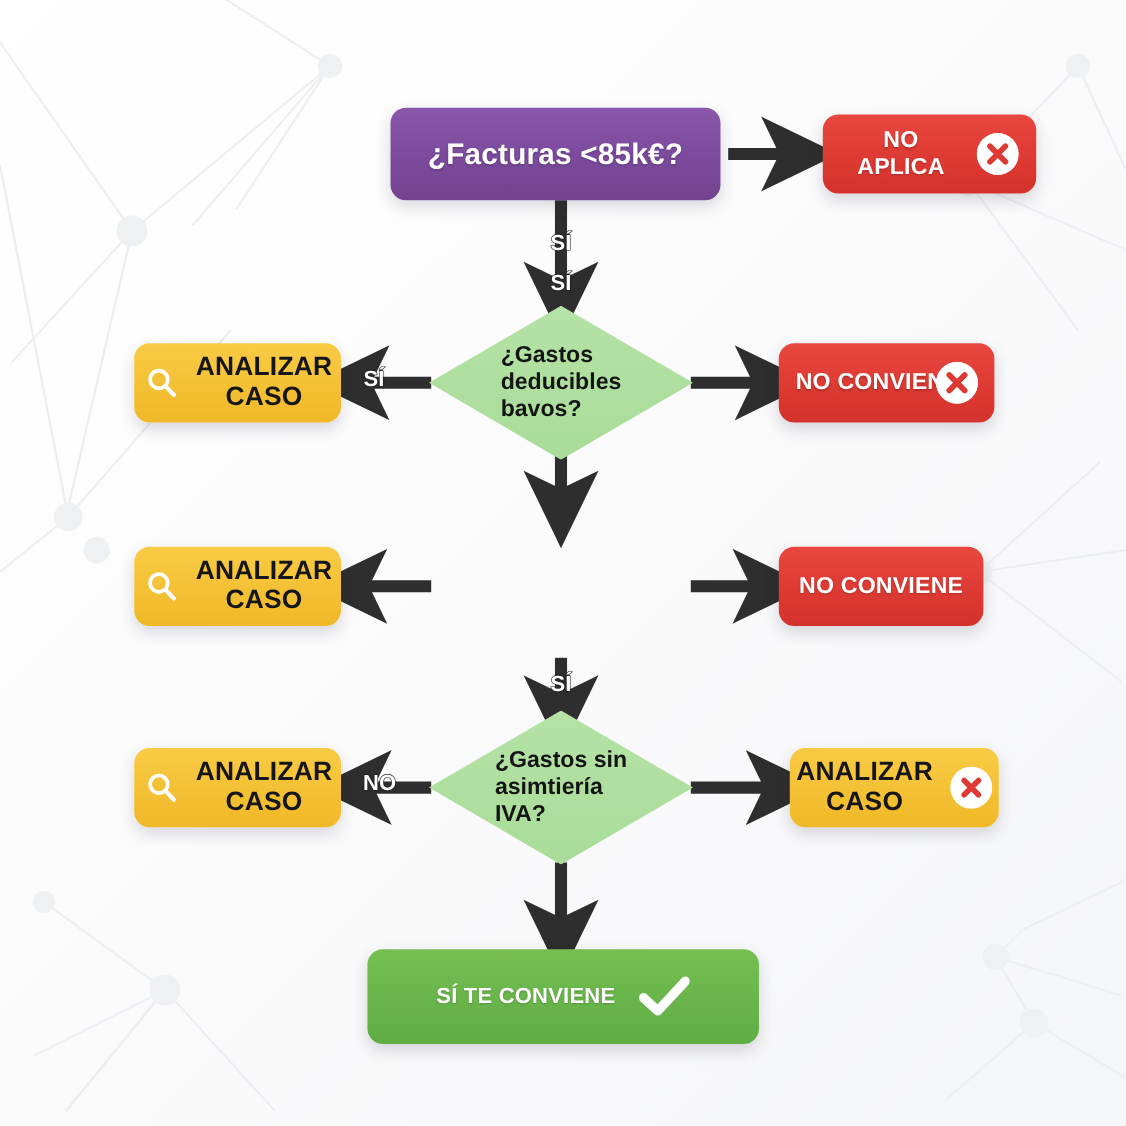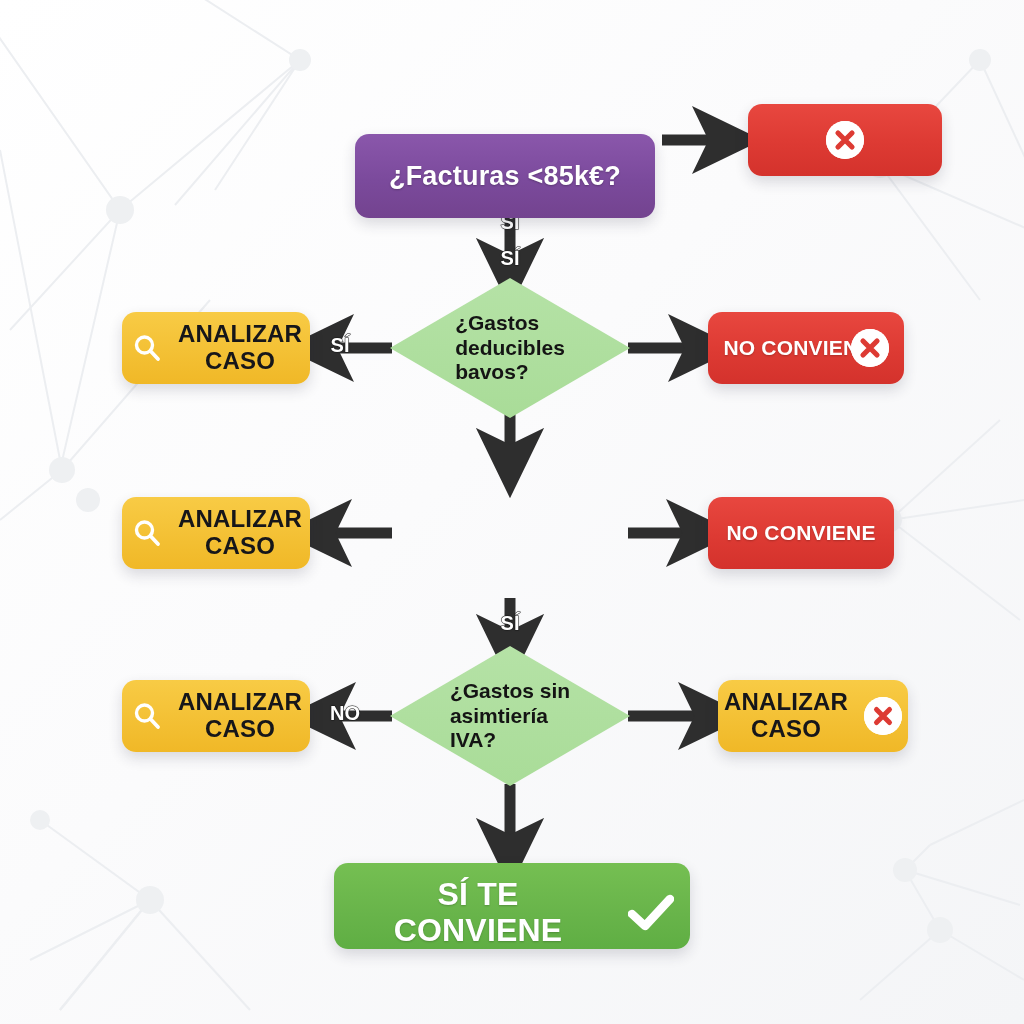--- a/index.html
+++ b/index.html
@@ -52,21 +52,20 @@
     white-space: pre-line;
     text-align: center;
     line-height: 1.12;
   }
 
   
   .start-node {
     background: linear-gradient(180deg, #8a57ab 0%, #7b4a9c 55%, #73438f 100%);
     font-size: 27px;
     text-shadow: 0 1px 2px rgba(0,0,0,0.25);
-    margin-top: 36px;
   }
 
   
   .red-node {
     background: linear-gradient(180deg, #e8473f 0%, #dd3a33 55%, #d4322c 100%);
     font-size: 21px;
     text-shadow: 0 1px 2px rgba(0,0,0,0.22);
   }
 
   
@@ -74,23 +73,22 @@
     background: linear-gradient(180deg, #f6c githubfallback 0%, #f2b929 100%);
     background: linear-gradient(180deg, #f8cb45 0%, #f0b827 100%);
     color: #16161a;
     font-size: 24px;
     text-shadow: none;
   }
 
   
   .green-node {
     background: linear-gradient(180deg, #75bf52 0%, #68b44a 60%, #5fae43 100%);
-    font-size: 32px;
+    font-size: 20px;
     text-shadow: 0 1px 2px rgba(0,0,0,0.2);
-    align-items: flex-end;
   }
 
   
   .diamond-wrap {
     position: absolute;
   }
   .diamond-shape {
     position: absolute;
     inset: 0;
     background: linear-gradient(180deg, #b5e2a6 0%, #a9dc98 100%);
@@ -226,20 +224,21 @@
   <div class="edge-label" style="left:340px; top:345px;">SÍ</div>
   <div class="edge-label" style="left:510px; top:623px;">SÍ</div>
   <div class="edge-label" style="left:345px; top:713px;">NO</div>
 
   <div class="node pill start-node" style="left:355px; top:98px; width:300px; height:84px;">
     <span class="pill-label">¿Facturas &lt;85k€?</span>
   </div>
 
   <div class="node pill red-node" style="left:748px; top:104px; width:194px; height:72px;">
     <div class="node-row">
+      <span class="pill-label">NO APLICA</span>
       <span class="icon-badge">
         <svg class="inline-icon" width="38" height="38" viewBox="0 0 38 38">
           <circle cx="19" cy="19" r="19" fill="#ffffff"></circle>
           <path d="M12 12 L26 26 M26 12 L12 26" stroke="#dd3a33" stroke-width="5.2" stroke-linecap="round"></path>
         </svg>
       </span>
     </div>
   </div>
 
   <div class="diamond-wrap" style="left:390px; top:278px; width:240px; height:140px;">

